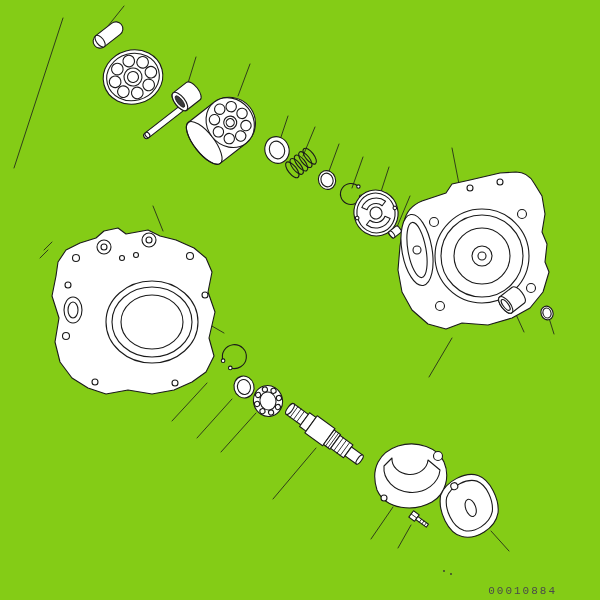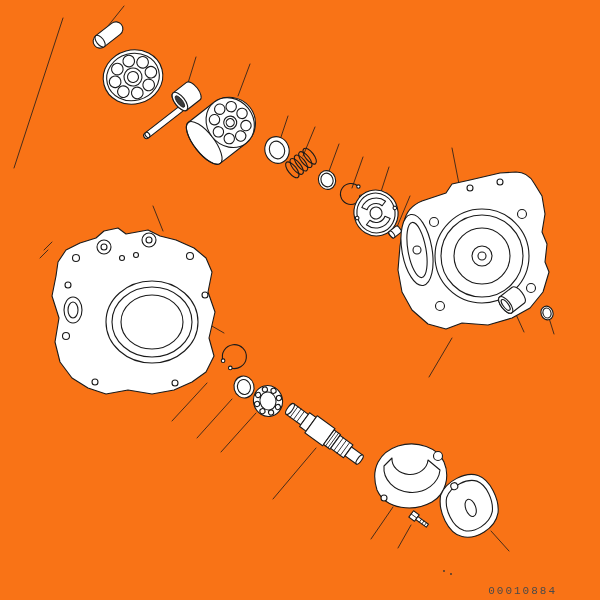--- a/index.html
+++ b/index.html
@@ -1,17 +1,17 @@
 <!DOCTYPE html>
 <html><head>
 <meta charset="utf-8">
 <style>
   html,body{margin:0;padding:0;background:#e9e9e9;}
   .stage{
-    width:600px;height:600px;background:#f97316;position:relative;
+    width:600px;height:600px;background:#84cc16;position:relative;
     font-family:"Liberation Sans", sans-serif;overflow:hidden;
   }
   svg{display:block;}
   .ln{stroke:#1a1a1a;stroke-width:1.1;fill:none;stroke-linecap:round;stroke-linejoin:round;}
   .thin{stroke:#1a1a1a;stroke-width:0.8;fill:none;stroke-linecap:round;}
   .fw{fill:#ffffff;stroke:#1a1a1a;stroke-width:1.1;stroke-linejoin:round;}
   .fd{fill:#3a3a3a;stroke:#1a1a1a;stroke-width:0.8;}
   .dwg{
     font-family:"Liberation Mono", monospace;
     font-size:11px;letter-spacing:2px;fill:#4a4a4a;

